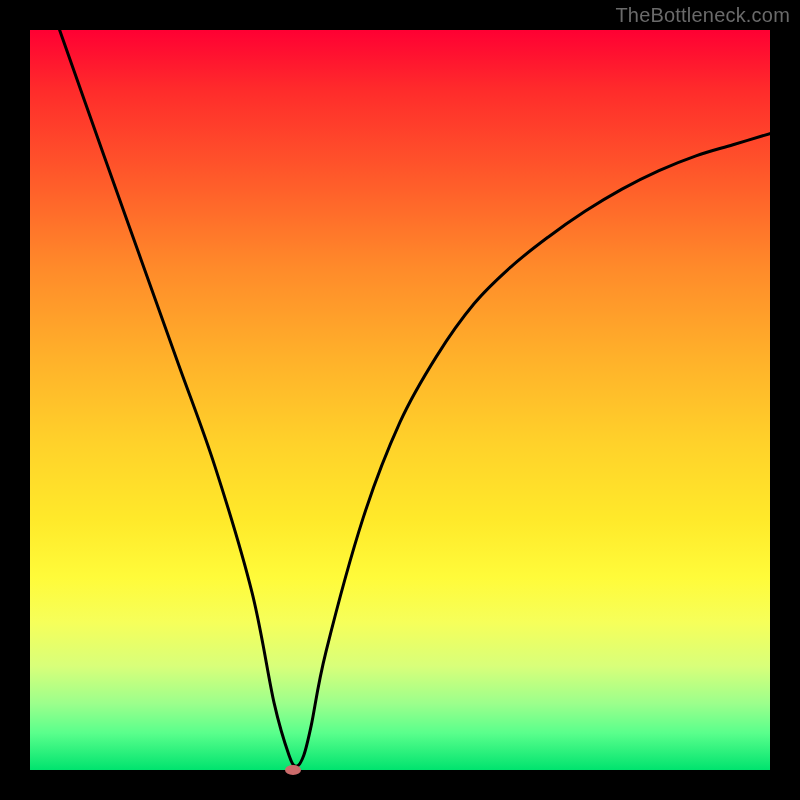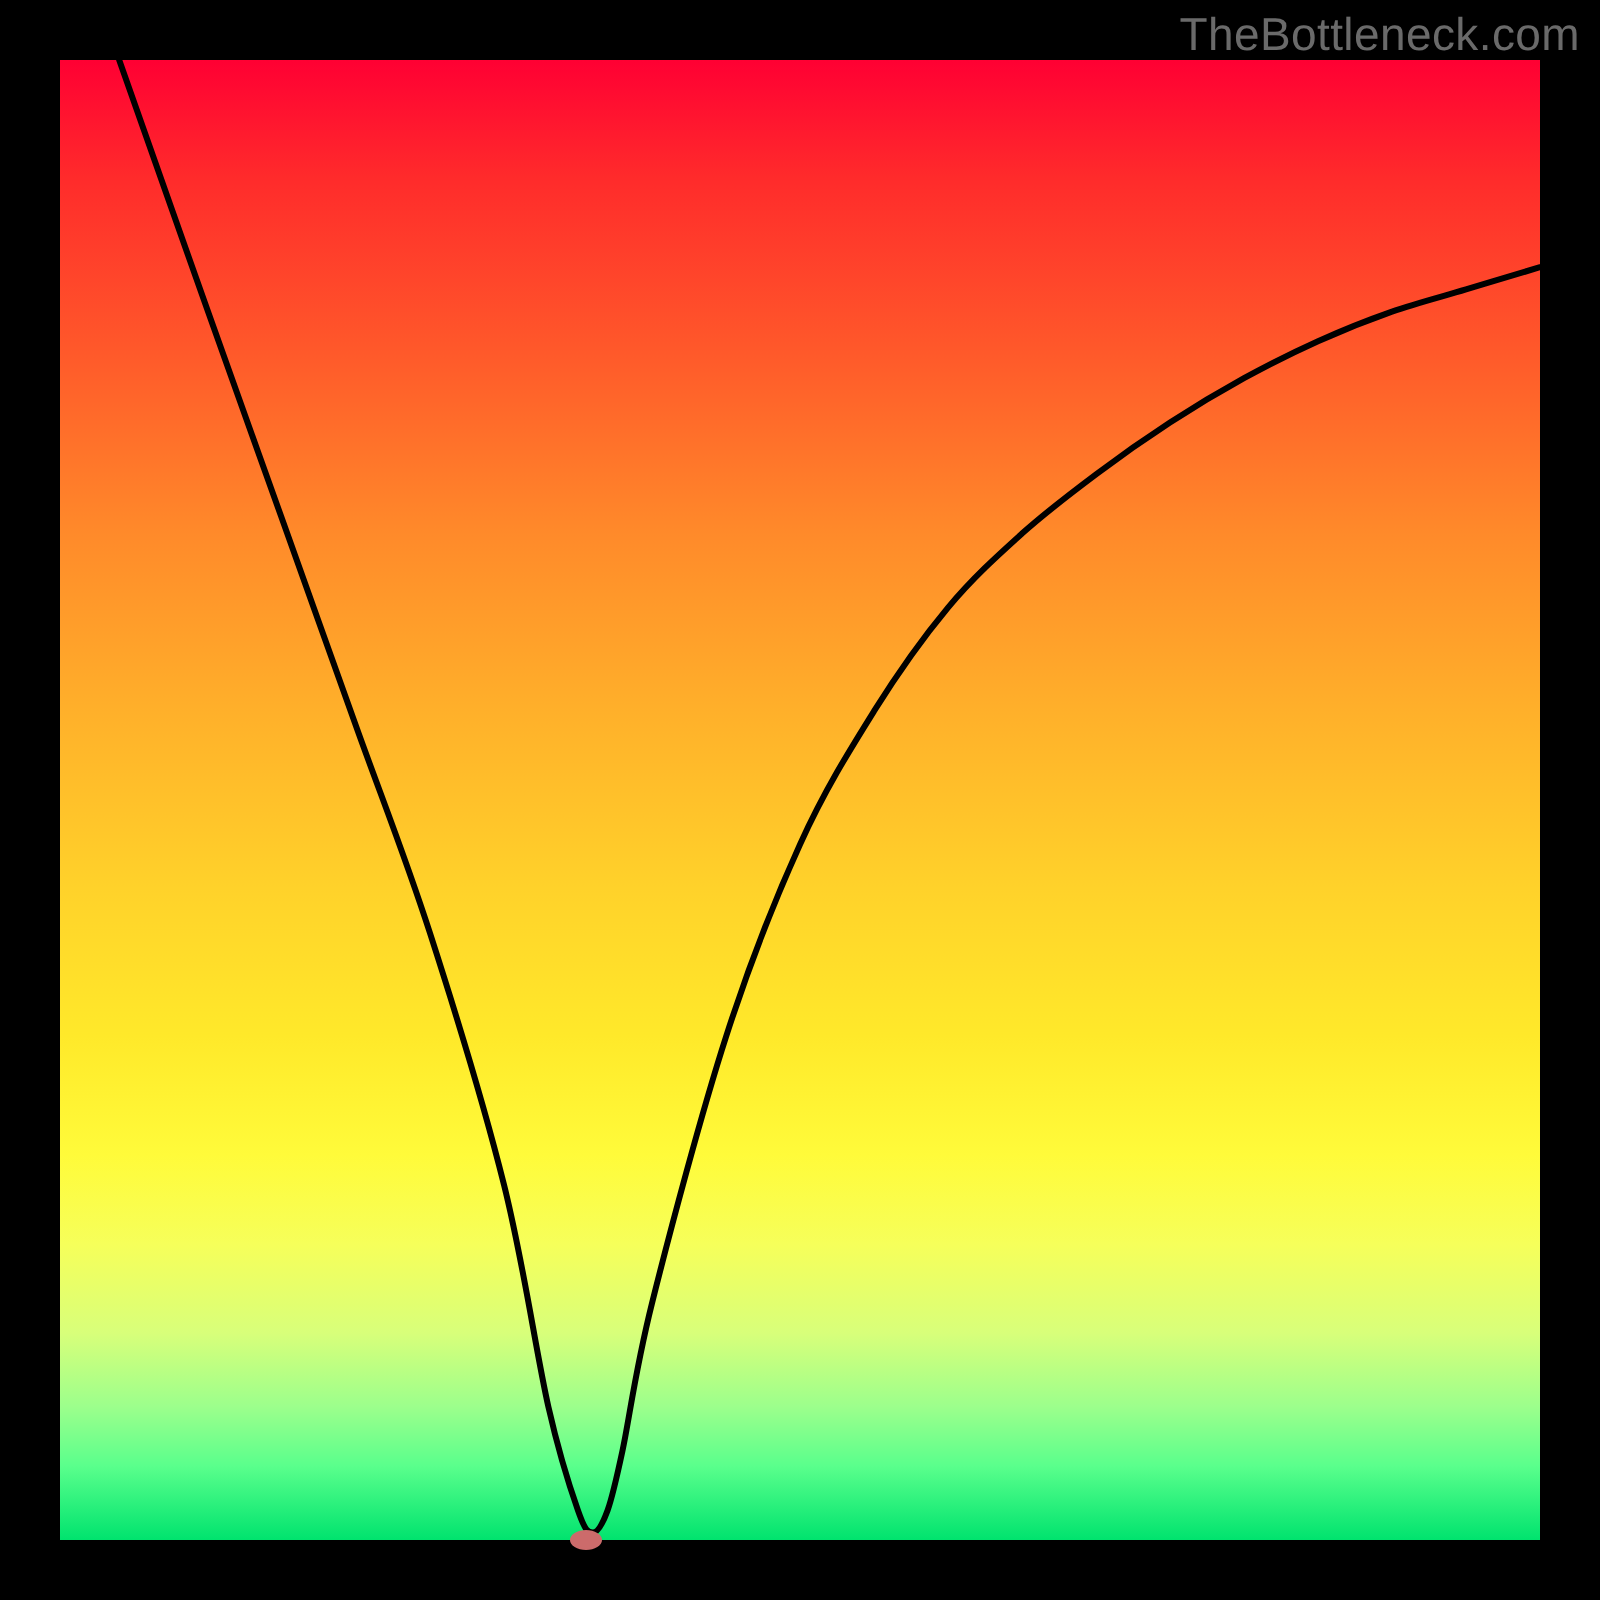--- a/index.html
+++ b/index.html
@@ -38,21 +38,21 @@
       #d8ff7a 86%,
       #9cff8c 91%,
       #5aff8c 95%,
       #00e36e 100%);
   }
   .watermark {
     position: absolute;
     top: 4px;
     right: 10px;
     color: #6a6a6a;
-    font-size: 23px;
+    font-size: 20px;
     font-weight: 500;
     letter-spacing: 0.2px;
     user-select: none;
   }
   svg.curve {
     position: absolute;
     left: 0;
     top: 0;
     width: 740px;
     height: 740px;

